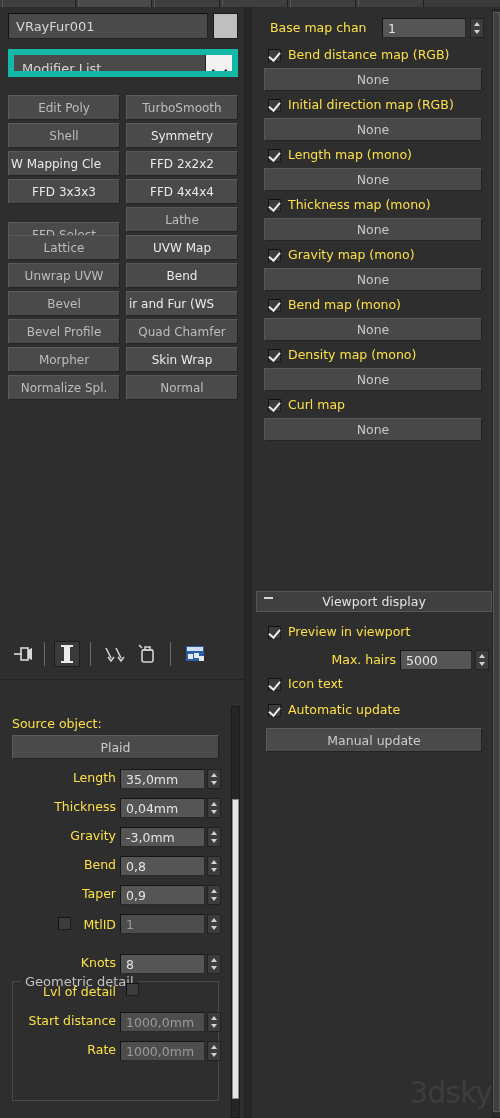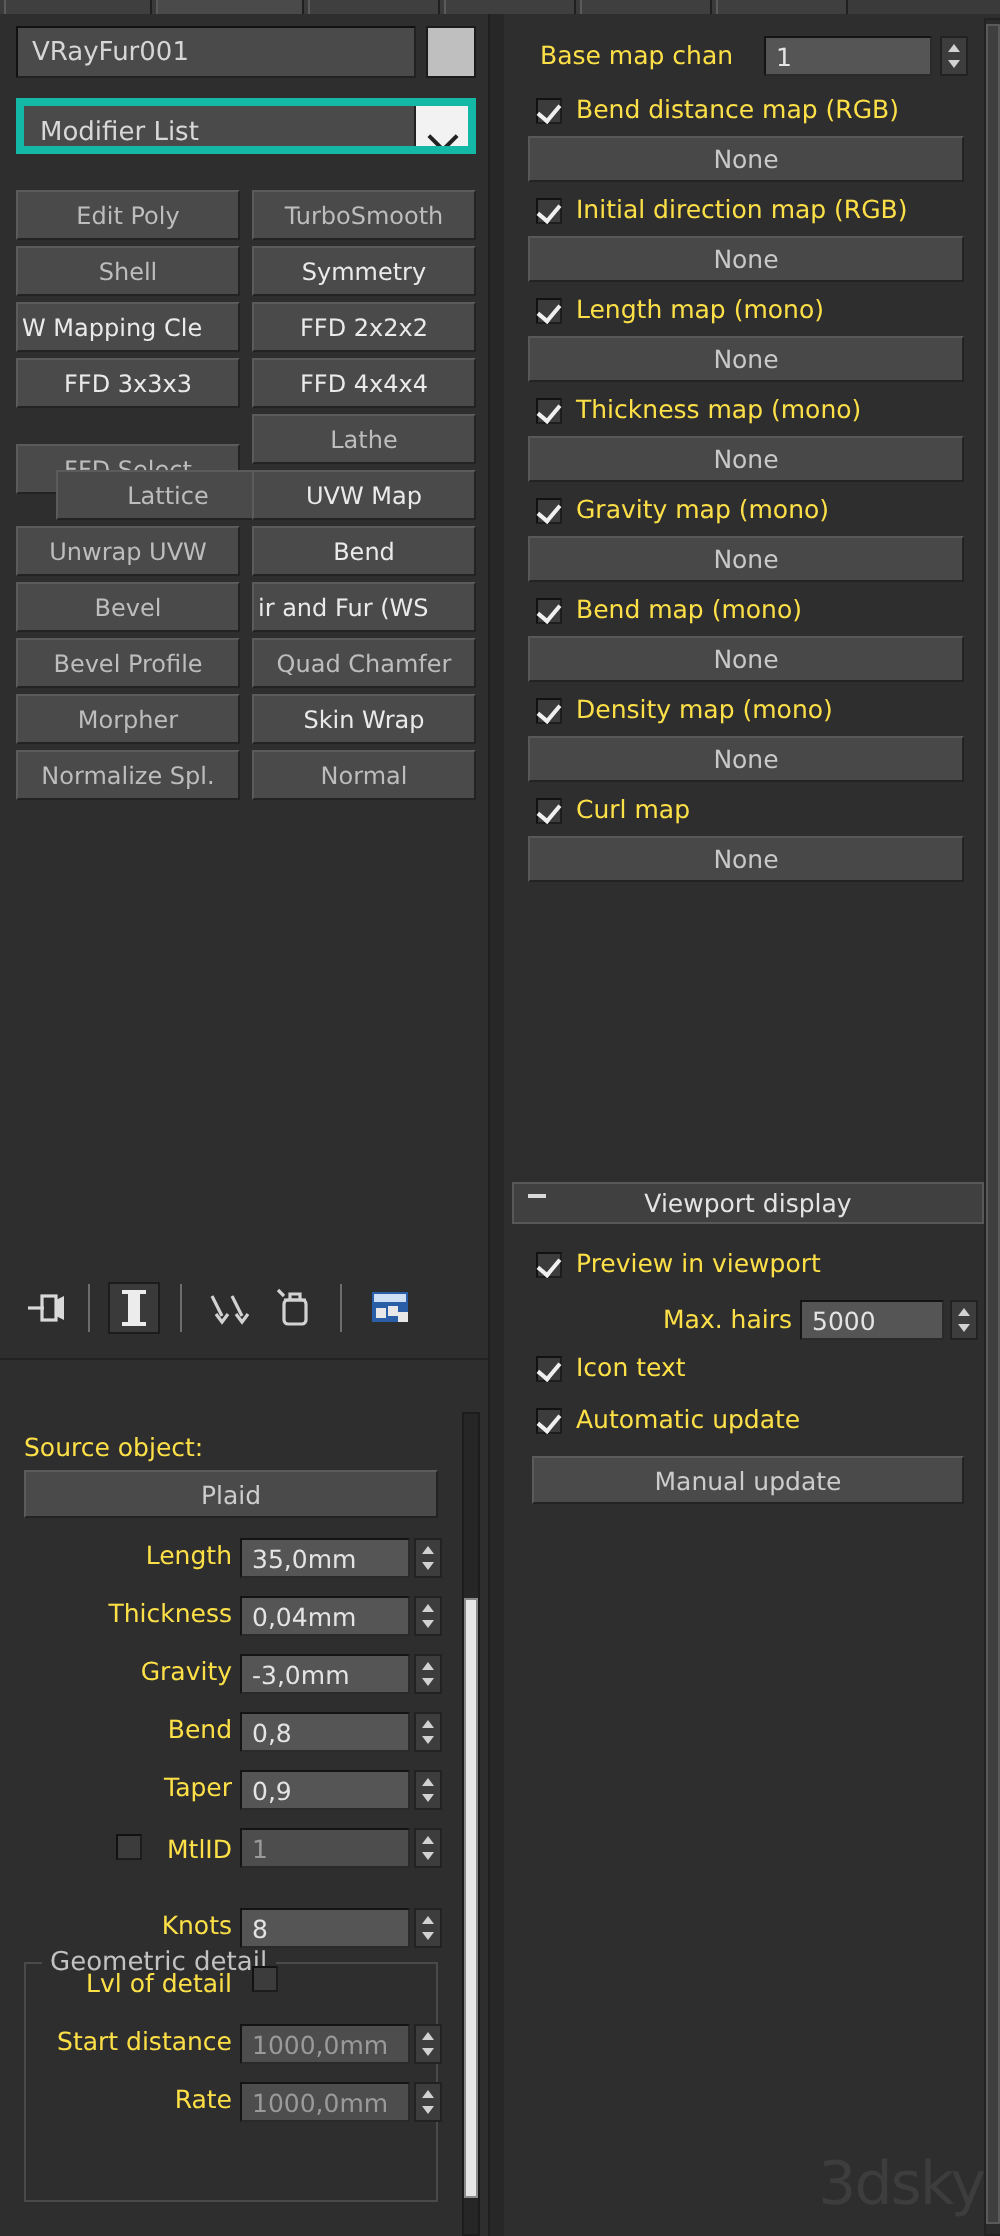--- a/index.html
+++ b/index.html
@@ -27,21 +27,21 @@
   .namefield{
     position:absolute;left:8px;top:6px;width:200px;height:26px;
     background:#4a4a4a;border:1px solid #222;border-top-color:#111;border-left-color:#111;
     color:#d6d6d6;font-size:13px;line-height:26px;padding-left:7px;box-sizing:border-box;
     overflow:hidden;white-space:nowrap;
   }
   .swatch{position:absolute;left:213px;top:6px;width:25px;height:26px;background:#bfbfbf;
           border:1px solid #1b1b1b;box-sizing:border-box;}
   .combo{
     position:absolute;left:8px;top:42px;width:230px;height:28px;
-    background:#4a4a4a;border:4px solid #14b8a6;box-sizing:border-box;
+    background:#4a4a4a;border:6px solid #14b8a6;box-sizing:border-box;
     color:#d8d8d8;font-size:13px;line-height:27px;padding-left:8px;overflow:hidden;white-space:nowrap;
   }
   .combo .arw{
     position:absolute;right:0;top:0;width:27px;height:26px;background:#f2f2f2;
     border-left:1px solid #222;box-sizing:border-box;
   }
   .combo .arw:after{
     content:"";position:absolute;left:8px;top:10px;width:9px;height:9px;
     border-right:2px solid #222;border-bottom:2px solid #222;transform:rotate(45deg);
   }
@@ -170,21 +170,21 @@
         <div class="mbtn" style="left: 0px; top: 0px; width: 112px;">Edit Poly</div>
         <div class="mbtn" style="left: 118px; top: 0px; width: 112px;">TurboSmooth</div>
         <div class="mbtn" style="left: 0px; top: 28px; width: 112px;">Shell</div>
         <div class="mbtn lit" style="left: 118px; top: 28px; width: 112px;">Symmetry</div>
         <div class="mbtn lit clip" style="left: 0px; top: 56px; width: 112px;">W Mapping Cle</div>
         <div class="mbtn lit" style="left: 118px; top: 56px; width: 112px;">FFD 2x2x2</div>
         <div class="mbtn lit" style="left: 0px; top: 84px; width: 112px;">FFD 3x3x3</div>
         <div class="mbtn lit" style="left: 118px; top: 84px; width: 112px;">FFD 4x4x4</div>
         <div class="mbtn" style="left: 0px; top: 127px; width: 112px;">FFD Select</div>
         <div class="mbtn" style="left: 118px; top: 112px; width: 112px;">Lathe</div>
-        <div class="mbtn" style="left: 0px; top: 140px; width: 112px; margin-left: 20px;">Lattice</div>
+        <div class="mbtn" style="left: 0px; top: 140px; width: 112px;">Lattice</div>
         <div class="mbtn lit" style="left: 118px; top: 140px; width: 112px;">UVW Map</div>
         <div class="mbtn" style="left: 0px; top: 168px; width: 112px;">Unwrap UVW</div>
         <div class="mbtn lit" style="left: 118px; top: 168px; width: 112px;">Bend</div>
         <div class="mbtn" style="left: 0px; top: 196px; width: 112px;">Bevel</div>
         <div class="mbtn lit clip" style="left: 118px; top: 196px; width: 112px;">ir and Fur (WS</div>
         <div class="mbtn" style="left: 0px; top: 224px; width: 112px;">Bevel Profile</div>
         <div class="mbtn" style="left: 118px; top: 224px; width: 112px;">Quad Chamfer</div>
         <div class="mbtn" style="left: 0px; top: 252px; width: 112px;">Morpher</div>
         <div class="mbtn lit" style="left: 118px; top: 252px; width: 112px;">Skin Wrap</div>
         <div class="mbtn" style="left: 0px; top: 280px; width: 112px;">Normalize Spl.</div>

